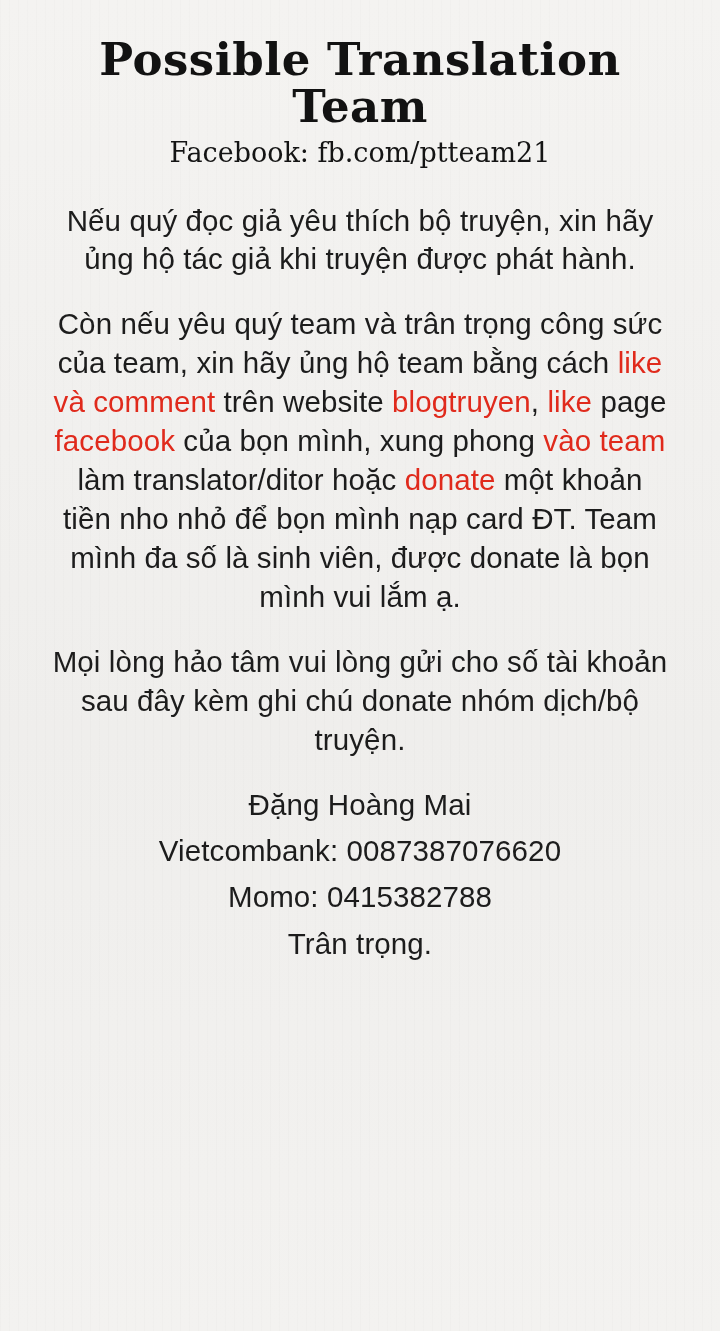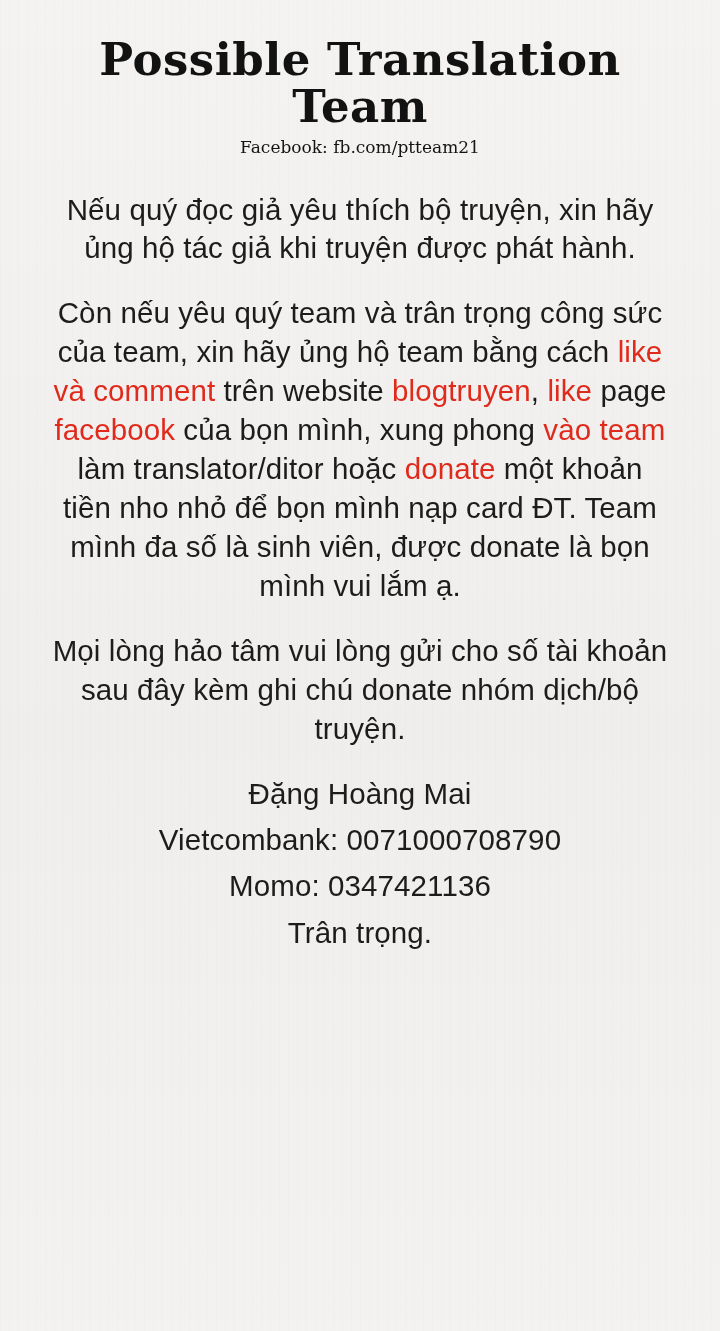--- a/index.html
+++ b/index.html
@@ -43,21 +43,21 @@
     font-weight: 700;
     font-size: 45px;
     letter-spacing: 0.5px;
     line-height: 1.05;
     margin: 8px 0 0 0;
     color: #121212;
   }
   .subtitle {
     font-family: "DejaVu Serif", serif;
     font-weight: 400;
-    font-size: 17px;
+    font-size: 27px;
     margin: 6px 0 0 0;
     color: #141414;
   }
   .body-text {
     margin-top: 34px;
     text-align: center;
     font-family: "Liberation Sans", sans-serif;
     font-size: 29.5px;
     line-height: 1.32;
     color: #1c1c1c;
@@ -112,19 +112,19 @@
     </p>
 
     <p class="para">
       <span>Mọi lòng hảo tâm vui lòng gửi cho số</span>
       <span>tài khoản sau đây kèm ghi chú donate</span>
       <span>nhóm dịch/bộ truyện.</span>
     </p>
 
     <div class="para bank-block">
       <p class="bank-line">Đặng Hoàng Mai</p>
-      <p class="bank-line">Vietcombank: 0071000708790</p>
-      <p class="bank-line">Momo: 0347421136</p>
+      <p class="bank-line">Vietcombank: 0087387076620</p>
+      <p class="bank-line">Momo: 0415382788</p>
       <p class="sign-line">Trân trọng.</p>
     </div>
 
   </div>
 </div>
 
 </body></html>

